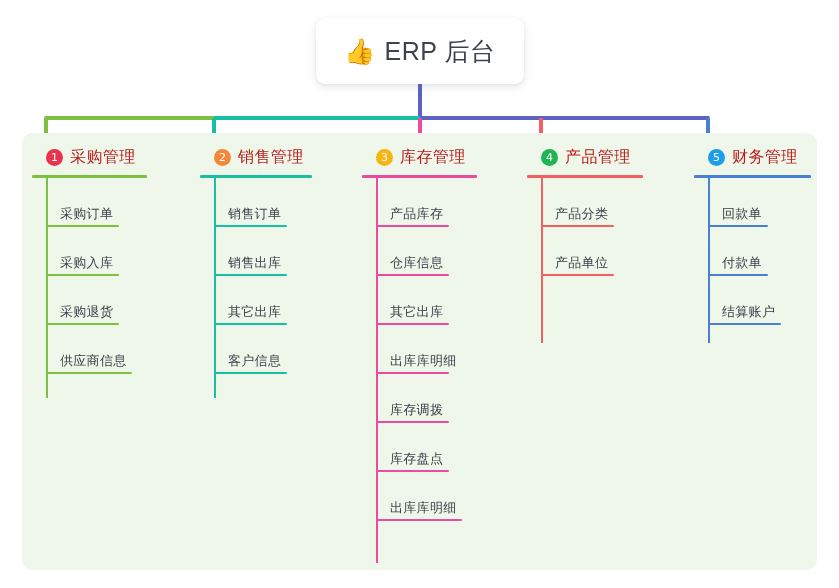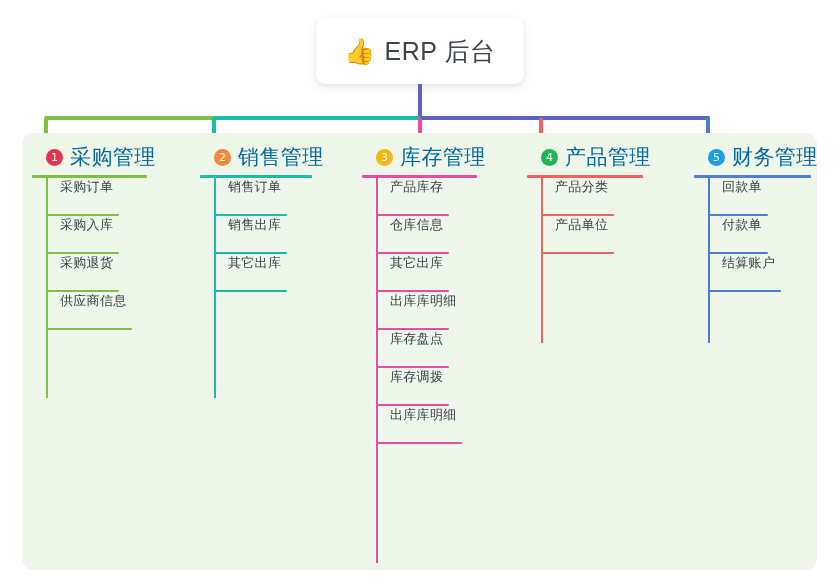--- a/index.html
+++ b/index.html
@@ -60,43 +60,44 @@
   .badge{
     width:17px;height:17px;border-radius:50%;
     color:#ffffff;
     font-size:11px;
     line-height:17px;
     text-align:center;
     font-family:"DejaVu Sans",sans-serif;
     flex:0 0 auto;
   }
   .col-title{
-    font-size:21px;
-    color:#0369a1;
+    font-size:16px;
+    color:#b91c1c;
     letter-spacing:.4px;
   }
   .head-rule{
     height:3px;
     margin-top:7px;
     border-radius:1px;
   }
 
   
   .items{position:relative;padding-top:0;}
   .spine{
     position:absolute;
     left:14px;top:0;
     width:2px;
   }
   .item{
     position:relative;
-    height:38px;
+    height:49px;
     box-sizing:border-box;
     padding-left:28px;
     display:flex;
+    align-items:flex-end;
   }
   .item-label{
     font-size:13px;
     color:#3a4049;
     letter-spacing:.3px;
     white-space:nowrap;
     padding-bottom:4px;
   }
   .item-rule{
     position:absolute;
@@ -169,20 +170,24 @@
             <div class="item-rule" style="background: rgb(25, 191, 165); width: 72.8px;"></div>
           </div>
           <div class="item">
             <span class="item-label">销售出库</span>
             <div class="item-rule" style="background: rgb(25, 191, 165); width: 72.8px;"></div>
           </div>
           <div class="item">
             <span class="item-label">其它出库</span>
             <div class="item-rule" style="background: rgb(25, 191, 165); width: 72.8px;"></div>
           </div>
+          <div class="item">
+            <span class="item-label">客户信息</span>
+            <div class="item-rule" style="background: rgb(25, 191, 165); width: 72.8px;"></div>
+          </div>
         </div>
       </div>
       <div class="col" style="left: 362px;">
         <div class="col-head">
           <span class="badge" style="background: rgb(246, 181, 18);">3</span>
           <span class="col-title">库存管理</span>
         </div>
         <div class="head-rule" style="background: rgb(236, 76, 160); width: 115px;"></div>
         <div class="items">
           <div class="spine" style="background: rgb(236, 76, 160); height: 385px;"></div>
@@ -196,25 +201,25 @@
           </div>
           <div class="item">
             <span class="item-label">其它出库</span>
             <div class="item-rule" style="background: rgb(236, 76, 160); width: 72.8px;"></div>
           </div>
           <div class="item">
             <span class="item-label">出库库明细</span>
             <div class="item-rule" style="background: rgb(236, 76, 160); width: 72.8px;"></div>
           </div>
           <div class="item">
+            <span class="item-label">库存调拨</span>
+            <div class="item-rule" style="background: rgb(236, 76, 160); width: 72.8px;"></div>
+          </div>
+          <div class="item">
             <span class="item-label">库存盘点</span>
-            <div class="item-rule" style="background: rgb(236, 76, 160); width: 72.8px;"></div>
-          </div>
-          <div class="item">
-            <span class="item-label">库存调拨</span>
             <div class="item-rule" style="background: rgb(236, 76, 160); width: 72.8px;"></div>
           </div>
           <div class="item">
             <span class="item-label">出库库明细</span>
             <div class="item-rule" style="background: rgb(236, 76, 160); width: 86px;"></div>
           </div>
         </div>
       </div>
       <div class="col" style="left: 527px;">
         <div class="col-head">

